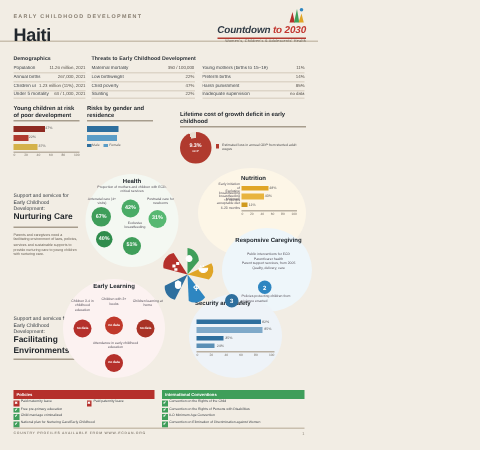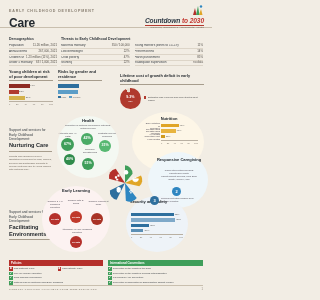--- a/index.html
+++ b/index.html
@@ -133,21 +133,21 @@
       <path d="M4 22 L8 8 L11 22 Z" fill="#b5302b"></path>
       <path d="M10 22 L14 4 L17 22 Z" fill="#3f9e5a"></path>
       <path d="M16 22 L20 10 L23 22 Z" fill="#e0a526"></path>
       <circle cx="20" cy="5" r="2.4" fill="#2e86c1"></circle>
     </svg>
     <div class="ctd-wrap">
       <div class="ctd-1"><span>Countdown</span> <i>to 2030</i></div>
       <div class="ctd-rule"></div>
       <div class="ctd-2">Women's, Children's &amp; Adolescents' Health</div>
     </div>
-    <div class="country">Care</div>
+    <div class="country">Haiti</div>
   </div>
 
   <div class="panel" style="left:9px; top:37px; width:48px;">
     <div class="panel-h">Demographics</div>
     <div>
       <div class="row">
           <span class="lbl">Population</span>
           <span class="val">11.26 million, 2021</span>
         </div>
       <div class="row">

